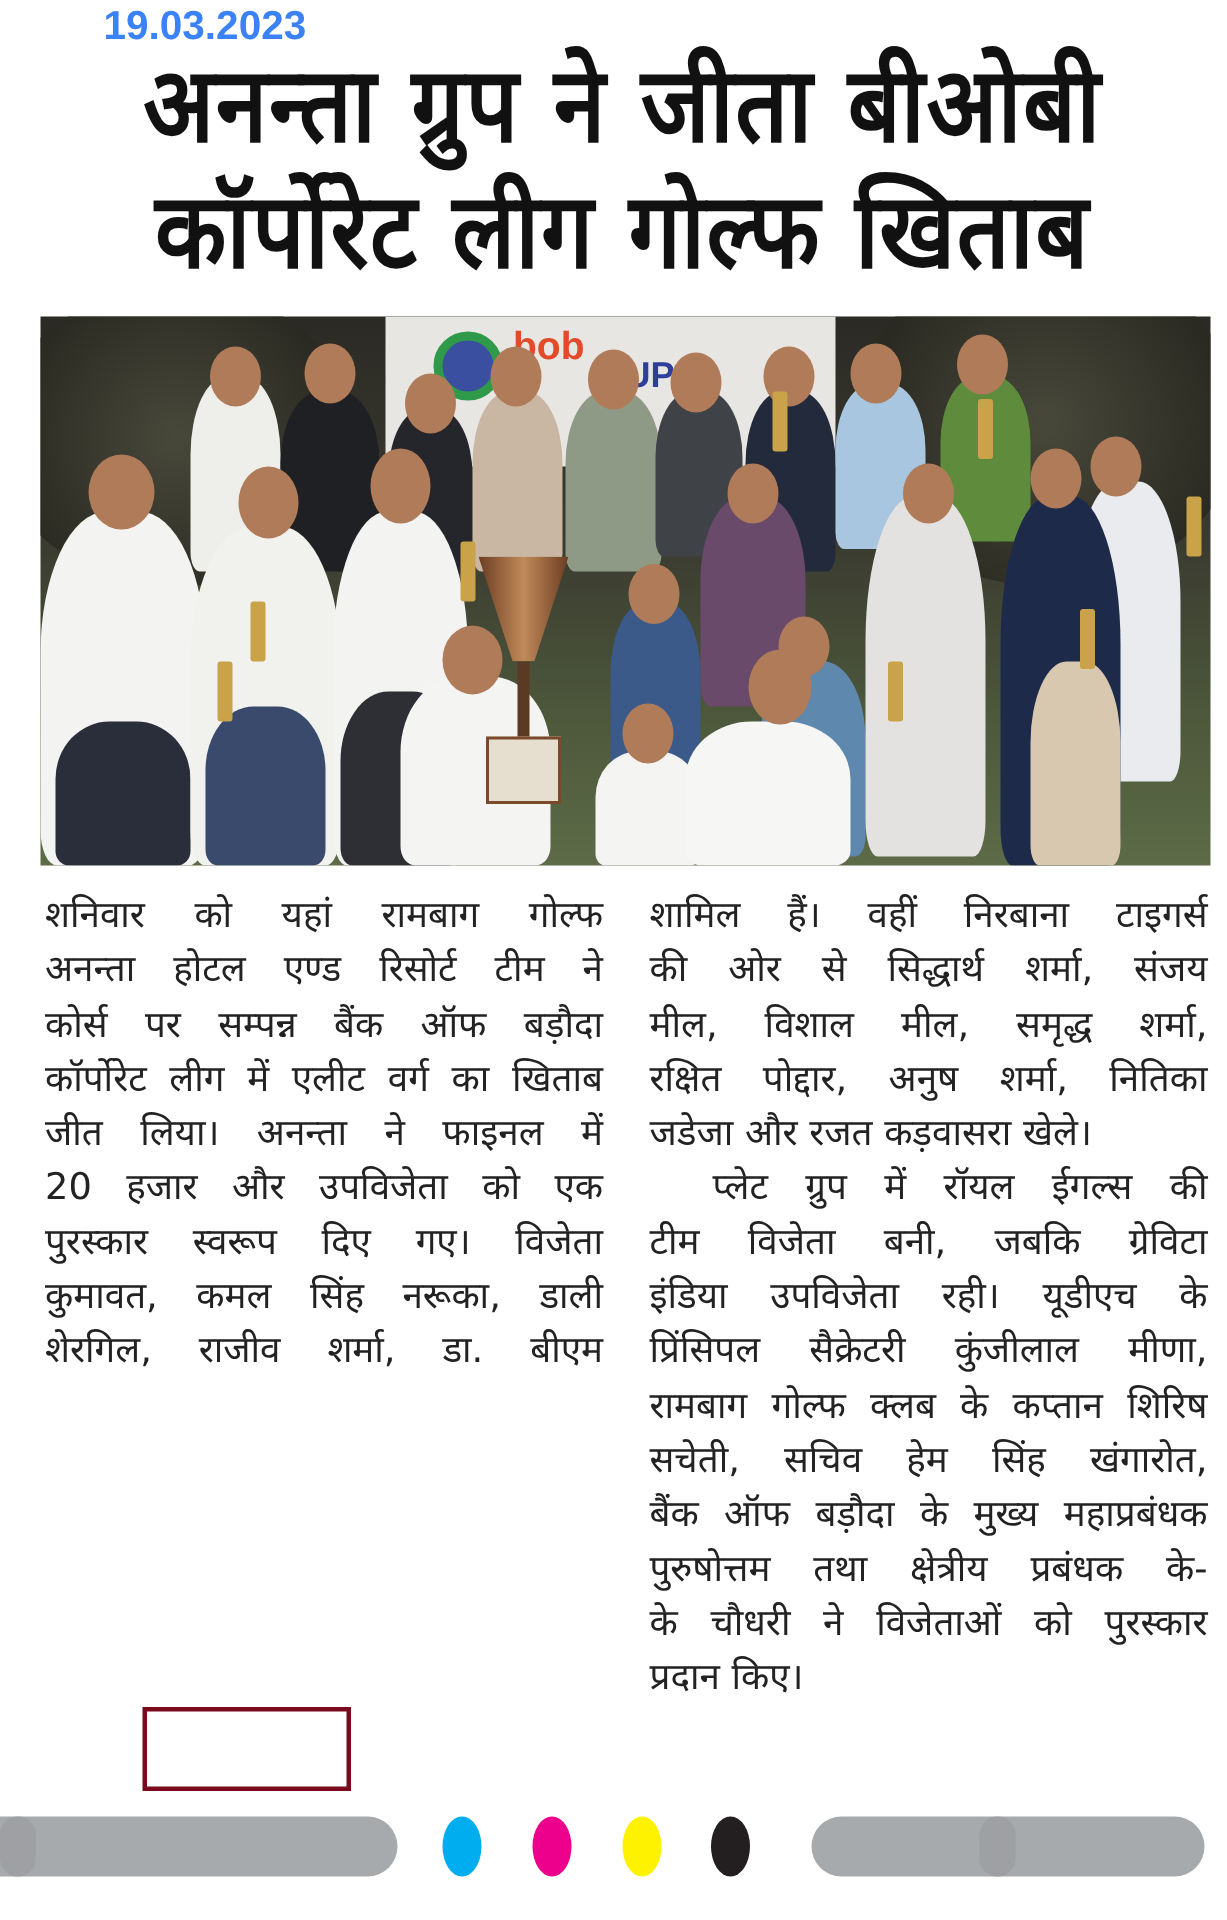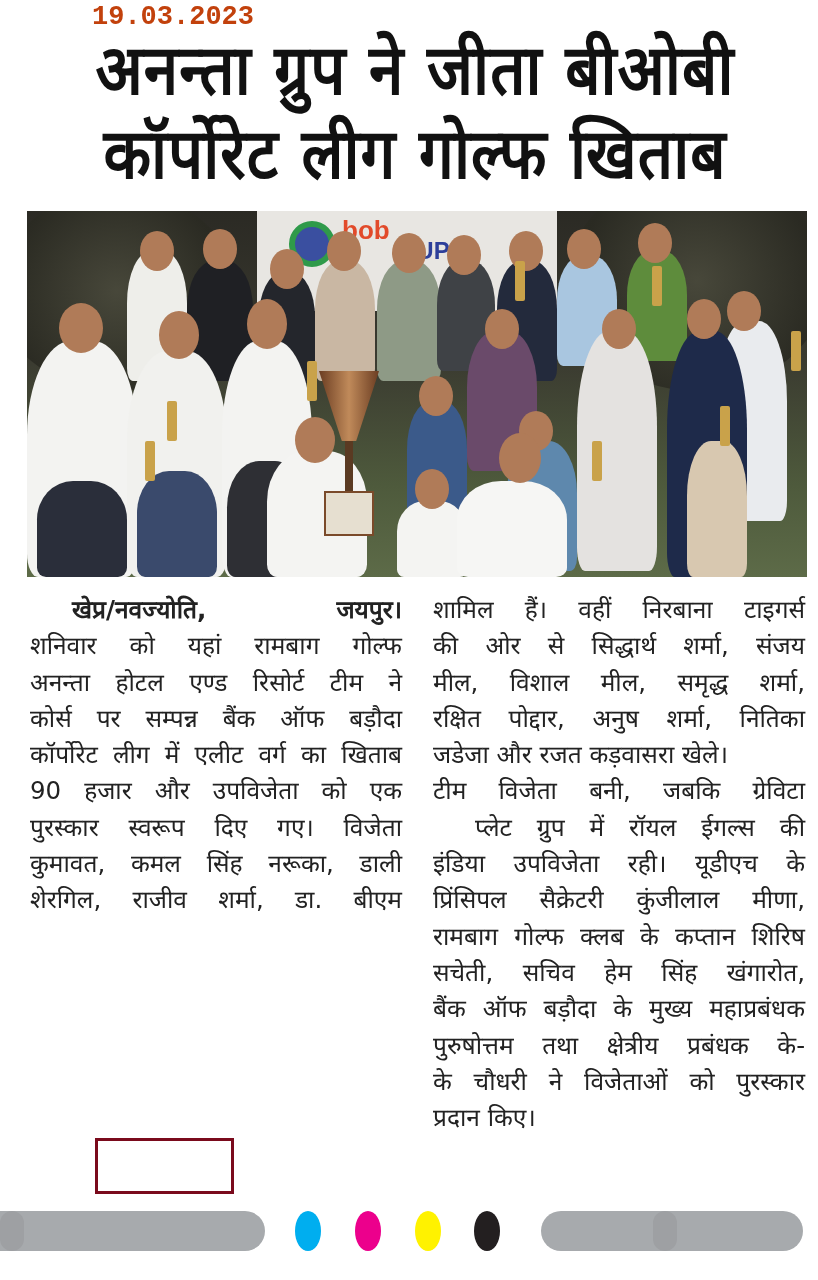--- a/index.html
+++ b/index.html
@@ -1,22 +1,22 @@
 <!DOCTYPE html>
 <html><head>
   <meta charset="utf-8">
   <style>
     * { box-sizing: border-box; margin: 0; padding: 0; }
     html, body { width: 818px; height: 1280px; background: #ffffff; overflow: hidden; }
     body { position: relative; font-family: "DejaVu Sans", sans-serif; color: #1f1f1f; }
 
     .date {
-      position: absolute; left: 92px; top: 2px;
-      font-family: Liberation Mono, monospace; font-weight: bold;
-      font-size: 27px; color: #c2410c; letter-spacing: 0px;
+      position: absolute; left: 69px; top: 2px;
+      font-family: Liberation Sans, sans-serif; font-weight: bold;
+      font-size: 27px; color: #3b82f6; letter-spacing: 0px;
     }
     .headline {
       position: absolute; left: 20px; width: 790px; text-align: center;
       font-family: "DejaVu Sans", sans-serif; font-weight: bold;
       color: #111; line-height: 1;
       transform-origin: center top;
     }
     .headline.l1 { top: 36px; font-size: 62px; transform: scaleY(1.12); letter-spacing: 1px; }
     .headline.l2 { top: 120px; font-size: 62px; transform: scaleY(1.12); letter-spacing: 1px; }
 
@@ -167,39 +167,39 @@
   <div class="trophy" style="left:118px;top:230px;"></div>
   <div class="trophy" style="left:280px;top:150px;"></div>
   <div class="trophy" style="left:565px;top:230px;"></div>
   <div class="trophy" style="left:693px;top:195px;"></div>
   <div class="trophy" style="left:488px;top:50px;"></div>
   <div class="trophy" style="left:625px;top:55px;"></div>
   <div class="trophy" style="left:764px;top:120px;"></div>
 </div>
 
 <div class="col left">
-  <span class="line indent dateline">खेप्र/नवज्योति, जयपुर।</span>
   <span class="line">शनिवार को यहां रामबाग गोल्फ</span>
   <span class="line">अनन्ता होटल एण्ड रिसोर्ट टीम ने</span>
   <span class="line">कोर्स पर सम्पन्न बैंक ऑफ बड़ौदा</span>
   <span class="line">कॉर्पोरेट लीग में एलीट वर्ग का खिताब</span>
-  <span class="line">90 हजार और उपविजेता को एक</span>
+  <span class="line">जीत लिया। अनन्ता ने फाइनल में</span>
+  <span class="line">20 हजार और उपविजेता को एक</span>
   <span class="line">पुरस्कार स्वरूप दिए गए। विजेता</span>
   <span class="line">कुमावत, कमल सिंह नरूका, डाली</span>
   <span class="line">शेरगिल, राजीव शर्मा, डा. बीएम</span>
 </div>
 
 <div class="col right">
   <span class="line">शामिल हैं। वहीं निरबाना टाइगर्स</span>
   <span class="line">की ओर से सिद्धार्थ शर्मा, संजय</span>
   <span class="line">मील, विशाल मील, समृद्ध शर्मा,</span>
   <span class="line">रक्षित पोद्दार, अनुष शर्मा, नितिका</span>
   <span class="line last">जडेजा और रजत कड़वासरा खेले।</span>
+  <span class="line indent">प्लेट ग्रुप में रॉयल ईगल्स की</span>
   <span class="line">टीम विजेता बनी, जबकि ग्रेविटा</span>
-  <span class="line indent">प्लेट ग्रुप में रॉयल ईगल्स की</span>
   <span class="line">इंडिया उपविजेता रही। यूडीएच के</span>
   <span class="line">प्रिंसिपल सैक्रेटरी कुंजीलाल मीणा,</span>
   <span class="line">रामबाग गोल्फ क्लब के कप्तान शिरिष</span>
   <span class="line">सचेती, सचिव हेम सिंह खंगारोत,</span>
   <span class="line">बैंक ऑफ बड़ौदा के मुख्य महाप्रबंधक</span>
   <span class="line">पुरुषोत्तम तथा क्षेत्रीय प्रबंधक के-</span>
   <span class="line">के चौधरी ने विजेताओं को पुरस्कार</span>
   <span class="line last">प्रदान किए।</span>
 </div>
 

